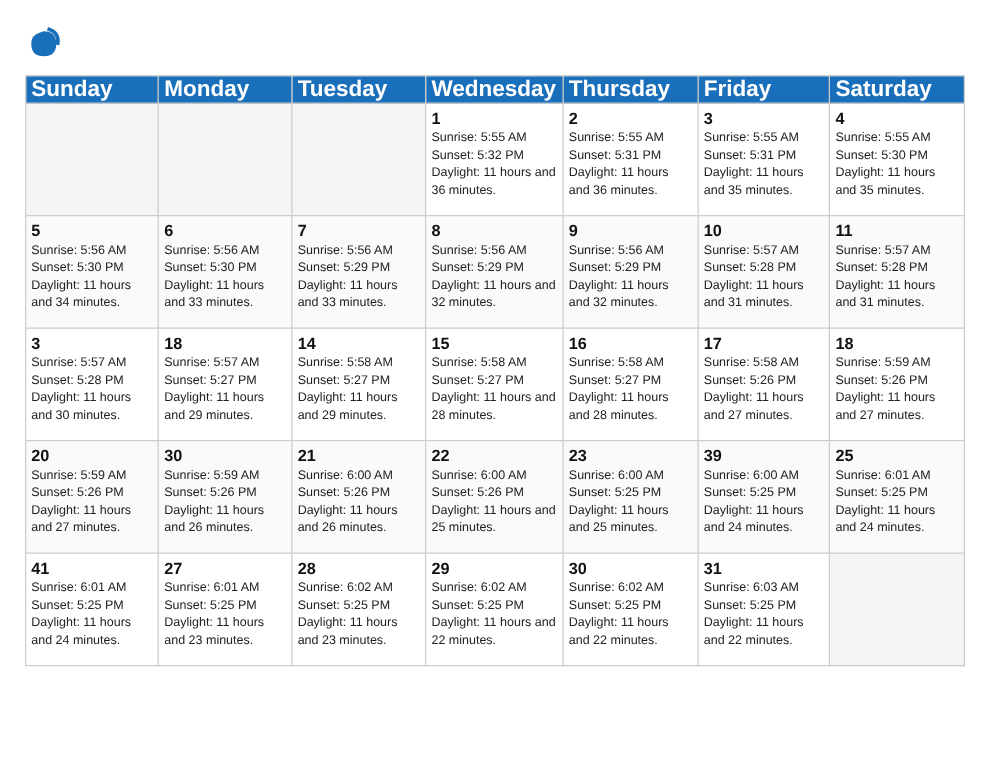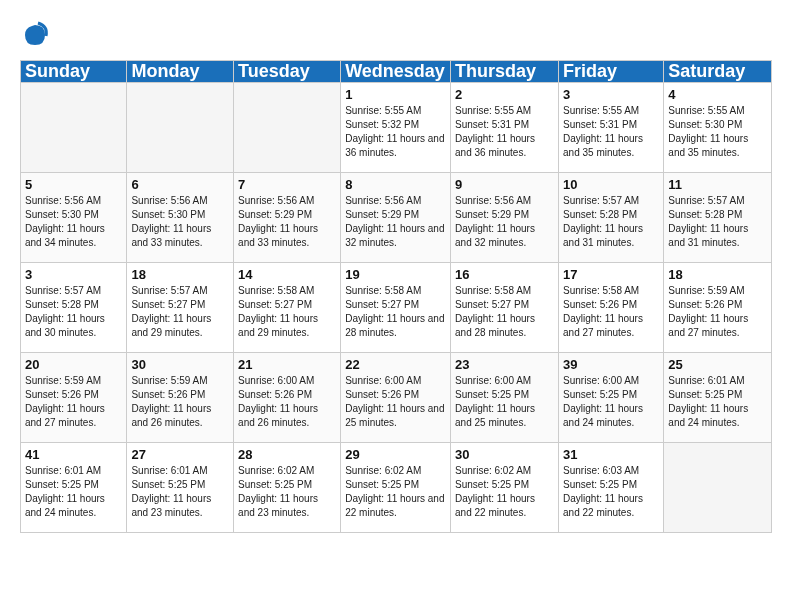--- a/index.html
+++ b/index.html
@@ -186,21 +186,21 @@
         </td>
         <td>
           <div class="day-num">18</div>
           <div class="day-info">Sunrise: 5:57 AM<br>Sunset: 5:27 PM<br>Daylight: 11 hours and 29 minutes.</div>
         </td>
         <td>
           <div class="day-num">14</div>
           <div class="day-info">Sunrise: 5:58 AM<br>Sunset: 5:27 PM<br>Daylight: 11 hours and 29 minutes.</div>
         </td>
         <td>
-          <div class="day-num">19</div>
+          <div class="day-num">15</div>
           <div class="day-info">Sunrise: 5:58 AM<br>Sunset: 5:27 PM<br>Daylight: 11 hours and 28 minutes.</div>
         </td>
         <td>
           <div class="day-num">16</div>
           <div class="day-info">Sunrise: 5:58 AM<br>Sunset: 5:27 PM<br>Daylight: 11 hours and 28 minutes.</div>
         </td>
         <td>
           <div class="day-num">17</div>
           <div class="day-info">Sunrise: 5:58 AM<br>Sunset: 5:26 PM<br>Daylight: 11 hours and 27 minutes.</div>
         </td>

